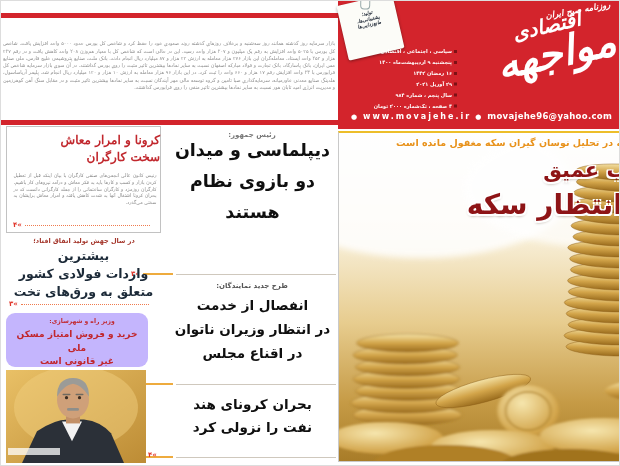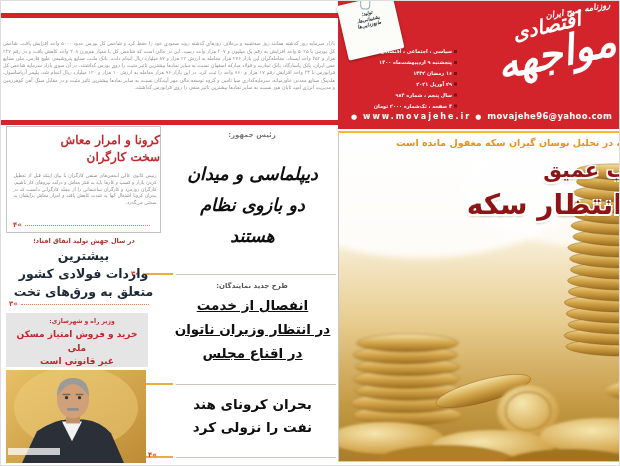--- a/index.html
+++ b/index.html
@@ -64,21 +64,21 @@
   .cbox-body{position:absolute;left:-65px;top:45px;width:286px;font-size:9.4px;line-height:13.4px;
              color:#8a8a8a;text-align:justify;direction:rtl;}
   .mrow{display:flex;direction:ltr;align-items:center;gap:3px;}
   .dotline{flex:1;border-top:1px dotted #ef7b4e;height:0;}
   .cbox-m{position:absolute;left:6px;right:10px;bottom:3px;}
   .steel-k{left:-72px;top:236px;width:310px;color:#a5372c;font-size:13px;font-weight:bold;
            text-align:center;white-space:nowrap;}
   .steel-h{left:5px;top:246px;width:155px;text-align:center;color:#1c2a38;font-weight:bold;
            font-size:12.5px;line-height:18px;}
   .steel-m{left:8px;top:299px;width:140px;}
-  .ybox{left:5px;top:312px;width:142px;height:54px;background:#e5e5e5;text-align:center;}
+  .ybox{left:5px;top:312px;width:142px;height:54px;background:#c4b5fd;text-align:center;border-radius:9px;}
   .ybox-k{position:absolute;left:-66px;top:4px;width:284px;font-size:12px;font-weight:bold;
           color:#c1272d;text-align:center;white-space:nowrap;}
   .ybox-h{position:absolute;left:0;right:0;top:15px;color:#c1272d;font-weight:bold;
           font-size:9px;line-height:13.5px;}
   .photo{left:5px;top:369px;width:140px;height:93px;overflow:hidden;}
   .photo svg{position:absolute;left:0;top:0;width:100%;height:100%;}
   .caption{position:absolute;left:2px;bottom:8px;width:52px;height:7px;background:rgba(255,255,255,.75);}
   .photo-pm{left:147px;top:450px;}
 </style>
 </head>
@@ -196,33 +196,33 @@
     </svg>
     <div class="abs lead-kicker">نکته ای که در تحلیل نوسان گیران سکه مغفول مانده است</div>
     <div class="abs lead-h">
       <span class="l1">خواب عمیق</span>
       <span class="l2">در انتظار سکه</span>
     </div>
     <div class="abs pm lead-pm">۴«</div>
   </div>
 
   <div class="abs kicker-g half mid-k" style="top:129px;">رئیس جمهور:</div>
-  <div class="abs mid-h h-xl" style="top:158px;font-style:italic;">
+  <div class="abs mid-h h-xl" style="top:134px;">
     <div>دیپلماسی و میدان</div>
     <div>دو بازوی نظام</div>
     <div>هستند</div>
   </div>
   <div class="abs divrow" style="top:269px;">
     <span class="pm">۳«</span>
     <span class="seg-o"></span>
     <span class="seg-g"></span>
   </div>
 
   <div class="abs kicker-g half mid-k" style="top:280px;color:#555;">طرح جدید نمایندگان:</div>
-  <div class="abs mid-h h-lg" style="top:292px;text-decoration:underline;">
+  <div class="abs mid-h h-lg" style="top:292px;">
     <div>انفصال از خدمت</div>
     <div>در انتظار وزیران ناتوان</div>
     <div>در اقناع مجلس</div>
   </div>
   <div class="abs divrow" style="top:379px;">
     <span class="pm">۳«</span>
     <span class="seg-o"></span>
     <span class="seg-g"></span>
   </div>
 

